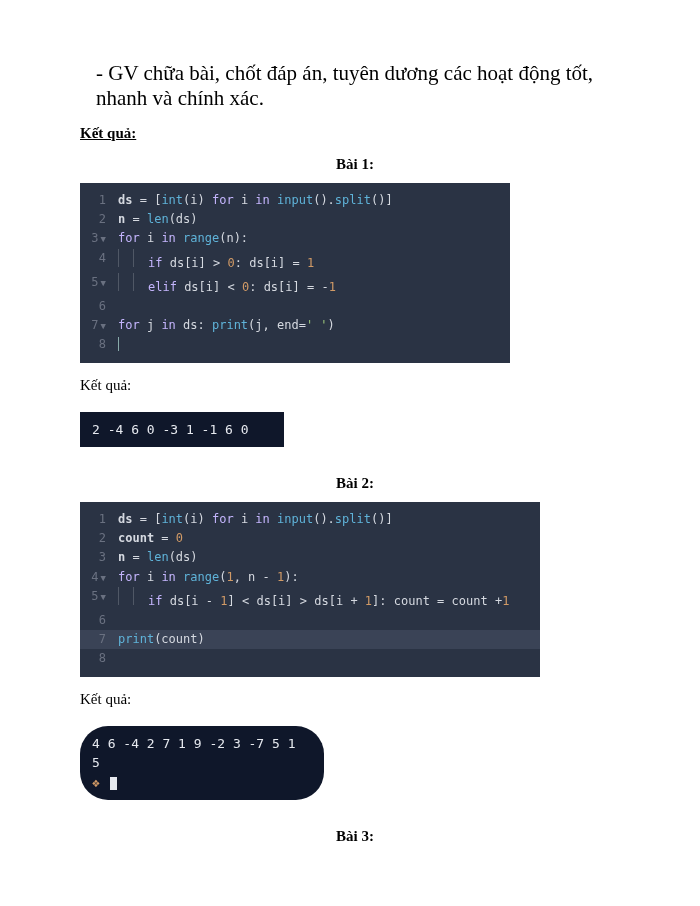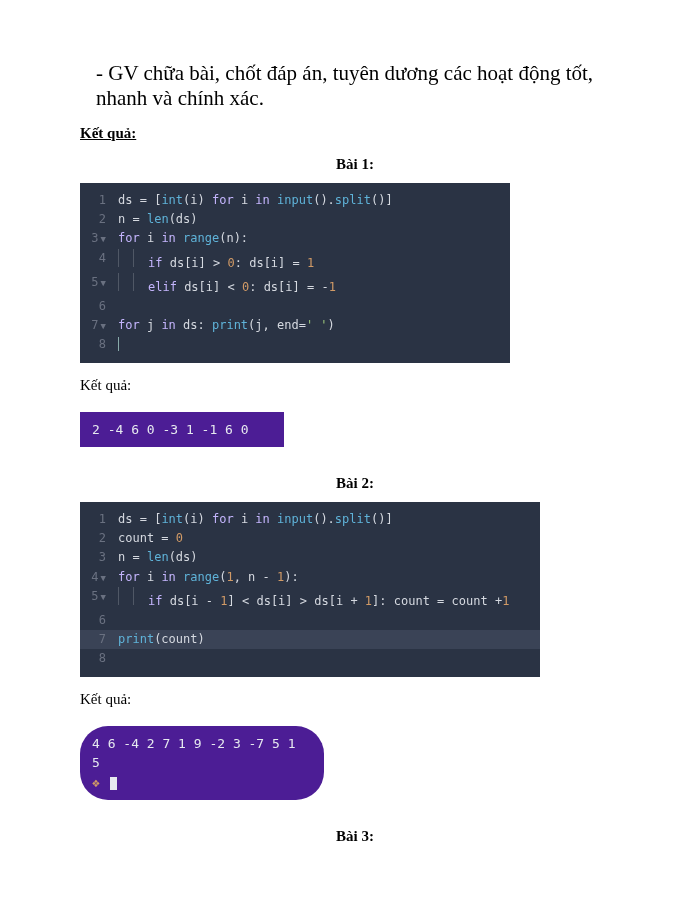--- a/index.html
+++ b/index.html
@@ -75,24 +75,24 @@
     flex: 1;
   }
   .code-line.highlight {
     background: #3a4356;
   }
   .kw { color: #c4b5fd; }
   .fn { color: #5fb3d9; }
   .num { color: #d19a66; }
   .str { color: #98c379; }
   .op { color: #d5d9e0; }
-  .id { color: #d5d9e0; }
+  .id { color: #d5d9e0; font-weight: bold; }
 
   .output-block {
-    background: #4c1d95;
+    background: #0f172a;
     color: #e6e9ef;
     font-family: "Menlo", "Consolas", monospace;
     font-size: 13px;
     padding: 8px 12px;
     line-height: 1.5;
     margin: 8px 0 14px 0;
     display: inline-block;
   }
   .output-block.o1 { width: 180px; }
   .output-block.o2 { width: 220px; border-radius: 28px; }

